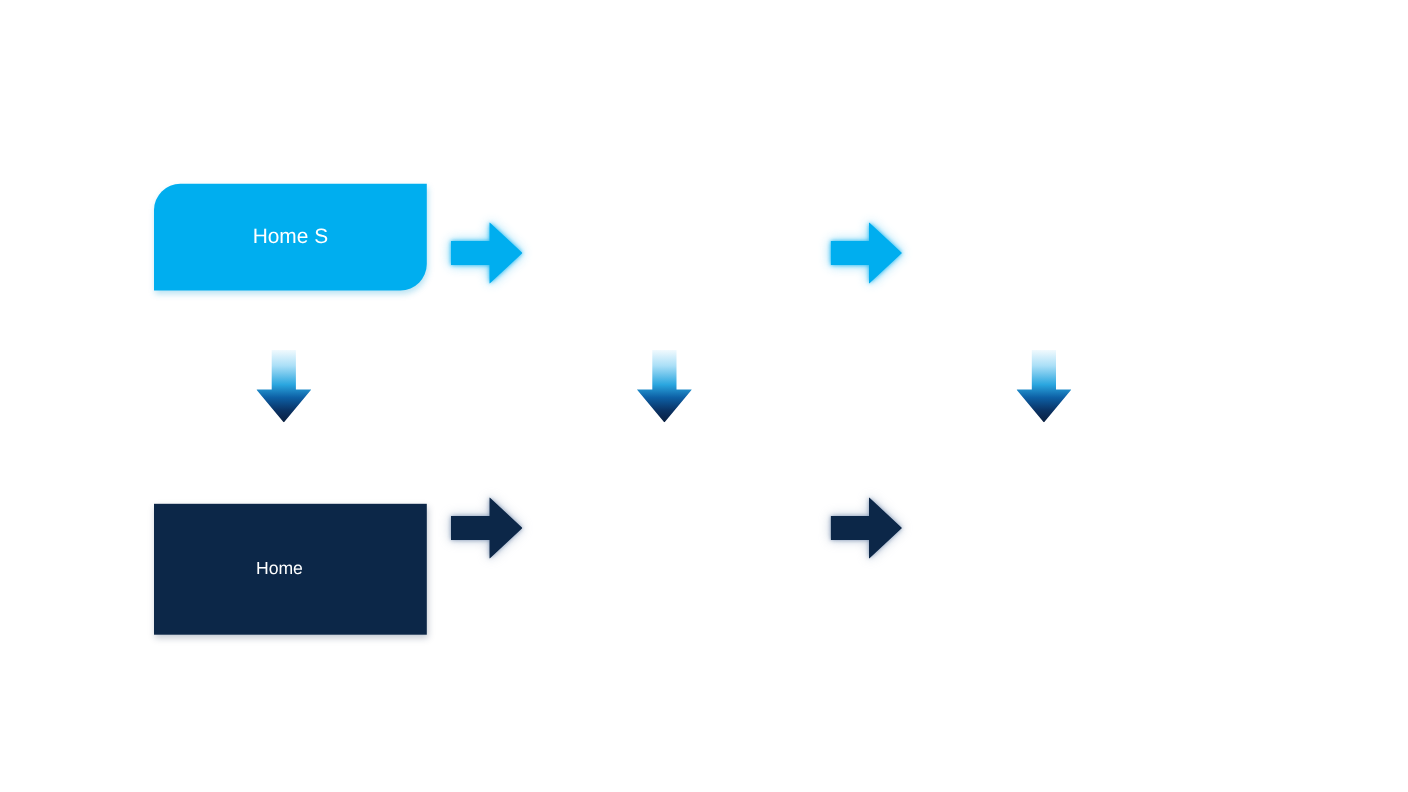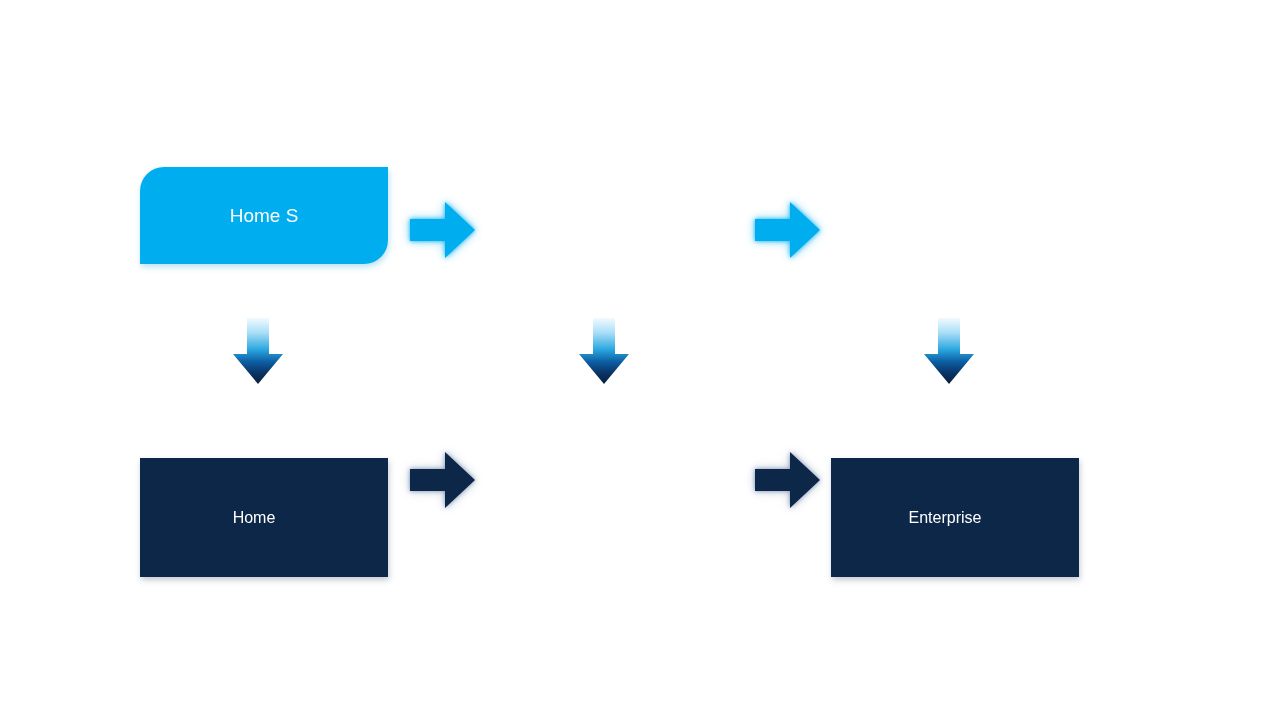--- a/index.html
+++ b/index.html
@@ -93,23 +93,20 @@
   <div class="arrow-wrap" style="left:579px; top:318px">
     <div class="arrow-down"></div>
   </div>
   <div class="arrow-wrap" style="left:924px; top:318px">
     <div class="arrow-down"></div>
   </div>
 
   <div class="node bottom" style="left:140px">
     <span class="label">Home</span>
   </div>
-  <div class="node bottom" style="left:831px">
-    <span class="label">Enterprise</span>
-  </div>
 
   <div class="arrow-wrap glow-dark" style="left:410px; top:452px">
     <div class="arrow-right dark"></div>
   </div>
   <div class="arrow-wrap glow-dark" style="left:755px; top:452px">
     <div class="arrow-right dark"></div>
   </div>
 
 </div>
 

